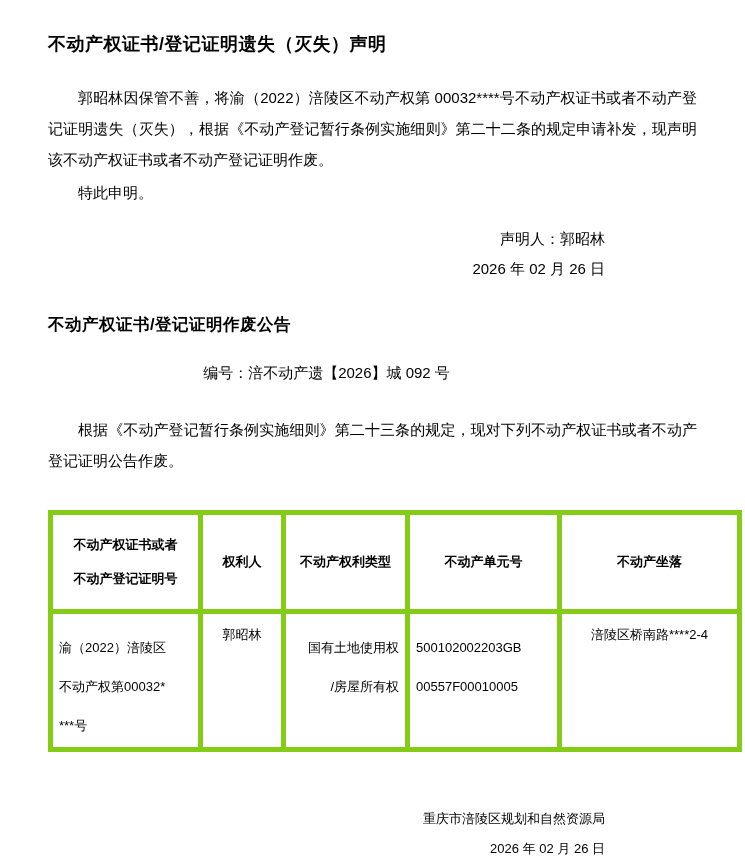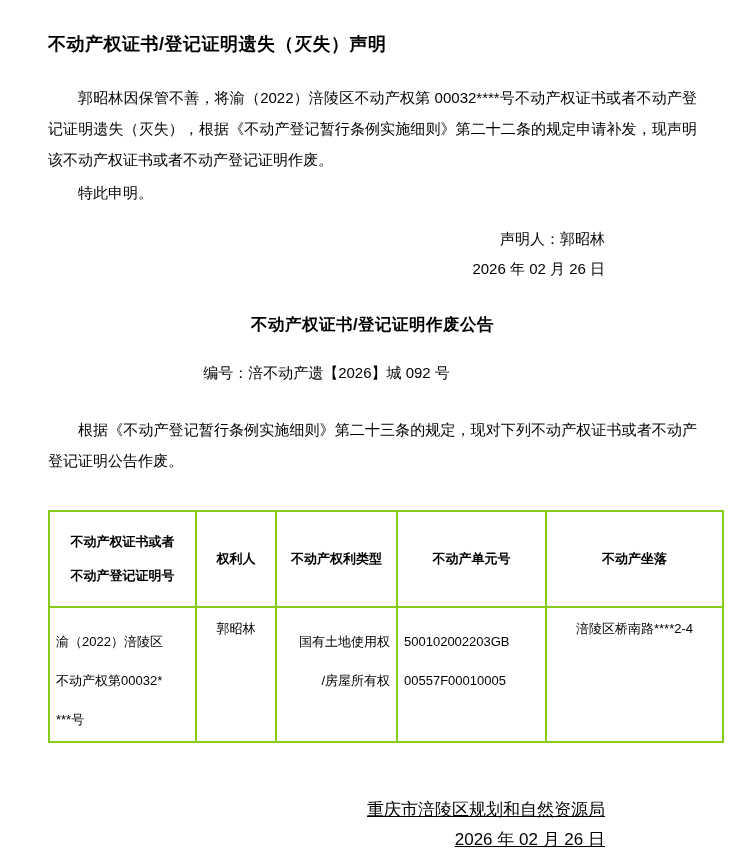--- a/index.html
+++ b/index.html
@@ -19,21 +19,20 @@
     box-sizing: border-box;
     padding: 18px 48px 20px 48px;
   }
   .doc-title {
     font-size: 18px;
     font-weight: bold;
     letter-spacing: 0.5px;
     margin: 14px 0 26px 0;
   }
   .section-title {
-    text-align: center;
     font-size: 16.5px;
     font-weight: bold;
     letter-spacing: 0.5px;
     margin: 30px 0 22px 0;
   }
   .para {
     font-size: 15px;
     line-height: 31px;
     text-indent: 2em;
     text-align: justify;
@@ -62,21 +61,21 @@
     margin-top: 26px;
   }
   table.notice-table {
     border-collapse: collapse;
     width: 604px;
     margin: 34px 0 0 0;
     table-layout: fixed;
   }
   table.notice-table td,
   table.notice-table th {
-    border: 2px solid #84cc16;
+    border: 5px solid #84cc16;
     padding: 8px 6px;
     font-size: 13px;
     vertical-align: top;
     line-height: 26px;
   }
   table.notice-table th {
     text-align: center;
     font-weight: bold;
     height: 78px;
     vertical-align: middle;
@@ -97,23 +96,22 @@
   th.c3 { width: 107px; }
   th.c4 { width: 135px; }
   th.c5 { width: 163px; }
   .cell-lines div { line-height: 27px; margin-top: 12px; }
   .footer-block {
     margin-top: 52px;
     text-align: right;
     padding-right: 92px;
   }
   .footer-line {
-    font-size: 17px;
+    font-size: 13px;
     line-height: 30px;
-    text-decoration: underline;
   }
 </style>
 </head>
 <body>
 
 <div class="page">
 
   <div class="doc-title">不动产权证书/登记证明遗失（灭失）声明</div>
 
   <p class="para">郭昭林因保管不善，将渝（2022）涪陵区不动产权第 00032****号不动产权证书或者不动产登记证明遗失（灭失），根据《不动产登记暂行条例实施细则》第二十二条的规定申请补发，现声明该不动产权证书或者不动产登记证明作废。</p>

